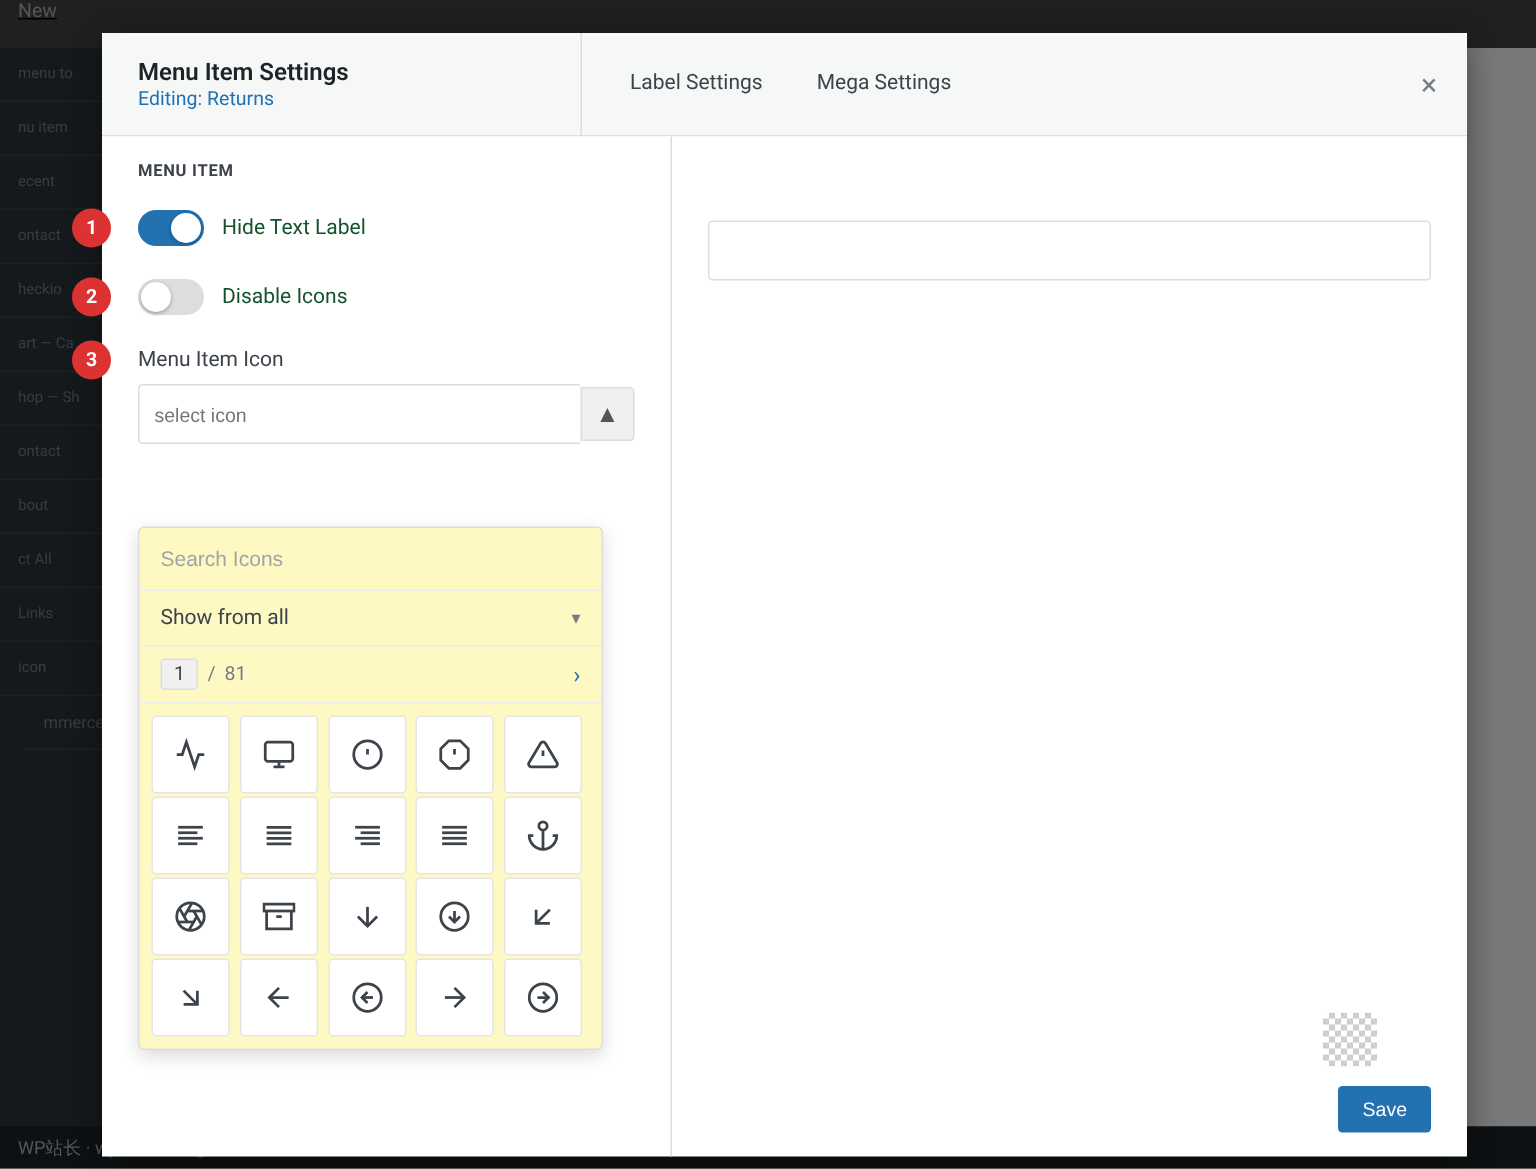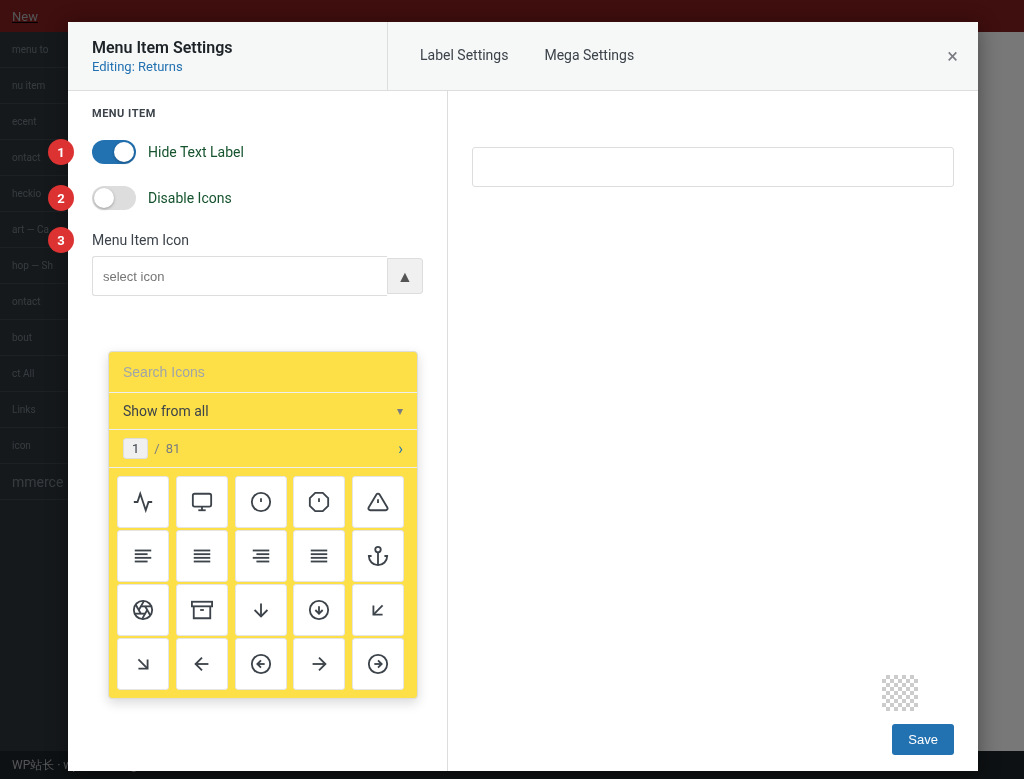--- a/index.html
+++ b/index.html
@@ -19,23 +19,23 @@
       inset: 0;
       background: #1d2327;
       display: flex;
       align-items: flex-start;
     }
 
     .wp-topbar {
       position: absolute;
       top: 0; left: 0; right: 0;
       height: 32px;
-      background: #7f1d1d;
-      display: flex;
-      align-items: center;
+      background: #404040;
+      display: flex;
+      align-items: flex-start;
       padding: 0 12px;
       text-decoration: underline;
     }
 
     .wp-topbar-title {
       color: #a7aaad;
       font-size: 13px;
     }
 
     
@@ -278,23 +278,23 @@
       justify-content: center;
       cursor: pointer;
       font-size: 16px;
       color: #555;
     }
 
     
     .icon-dropdown {
       position: absolute;
       top: 260px;
-      left: 40px;
+      left: 24px;
       width: 310px;
-      background: #fde047;
+      background: #fef9c3;
       border: 1px solid #ddd;
       border-radius: 4px;
       box-shadow: 0 4px 12px rgba(0,0,0,0.15);
       z-index: 100;
     }
 
     .icon-search {
       padding: 12px 14px;
       border-bottom: 1px solid #eee;
     }
@@ -445,21 +445,21 @@
     <div class="wp-sidebar-item" style="font-size:10px; color:#6c7781;">ecent</div>
     <div class="wp-sidebar-item" style="font-size:10px; color:#6c7781;">ontact</div>
     <div class="wp-sidebar-item" style="font-size:10px; color:#6c7781;">heckio</div>
     <div class="wp-sidebar-item" style="font-size:10px; color:#6c7781;">art — Ca</div>
     <div class="wp-sidebar-item" style="font-size:10px; color:#6c7781;">hop — Sh</div>
     <div class="wp-sidebar-item" style="font-size:10px; color:#6c7781;">ontact</div>
     <div class="wp-sidebar-item" style="font-size:10px; color:#6c7781;">bout</div>
     <div class="wp-sidebar-item" style="font-size:10px; color:#6c7781;">ct All</div>
     <div class="wp-sidebar-item" style="font-size:10px; color:#6c7781;">Links</div>
     <div class="wp-sidebar-item" style="font-size:10px; color:#6c7781;">icon</div>
-    <div class="wp-sidebar-item" style="font-size:14px; color:#6c7781;">mmerce</div>
+    <div class="wp-sidebar-item" style="font-size:11px; color:#6c7781;margin-left:17px;">mmerce</div>
   </div>
 
   <div class="wp-content">
   </div>
 
   <div class="wp-footer">
     <span class="wp-footer-text">WP站长 · wpzhanzhang.eastfu.com</span>
   </div>
 
 </div>

